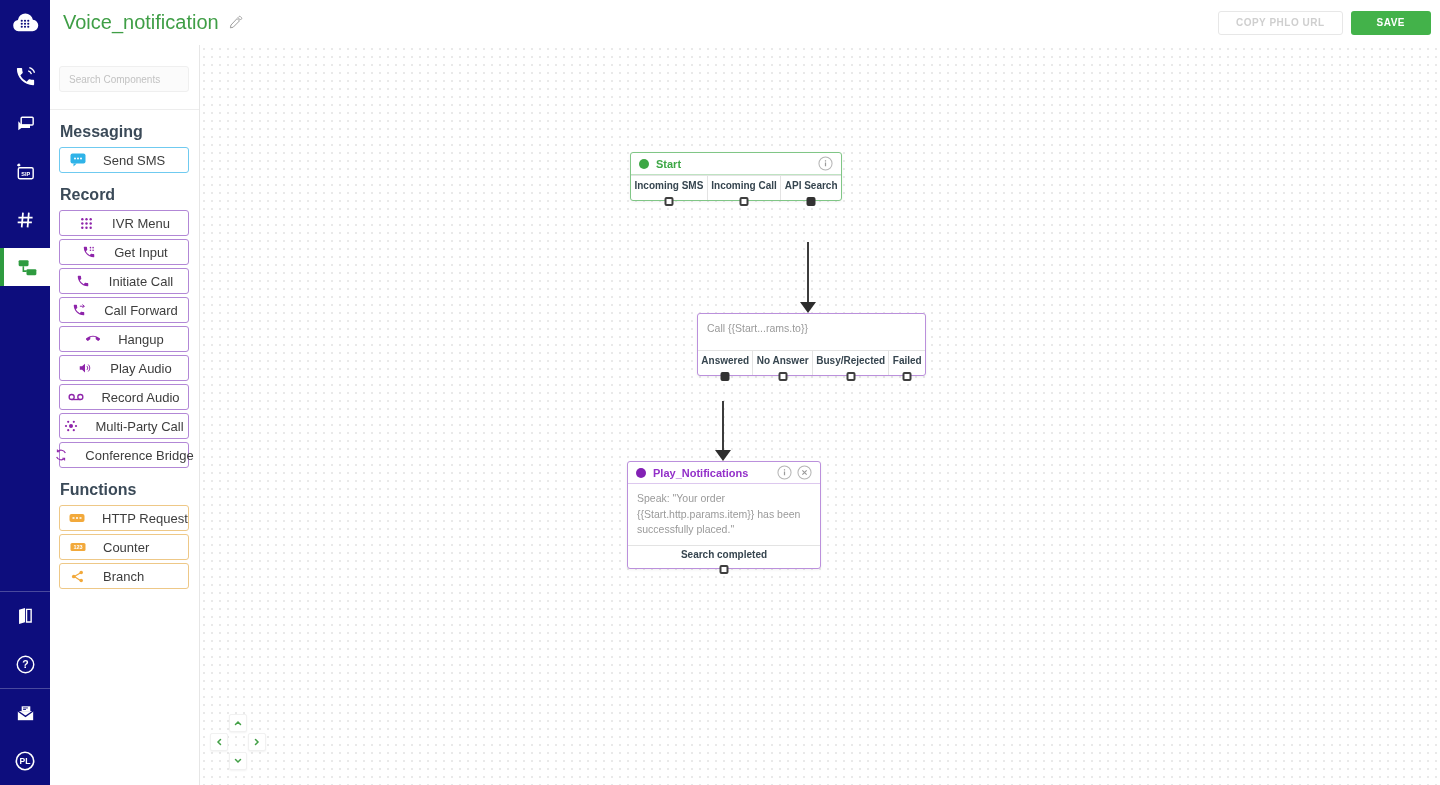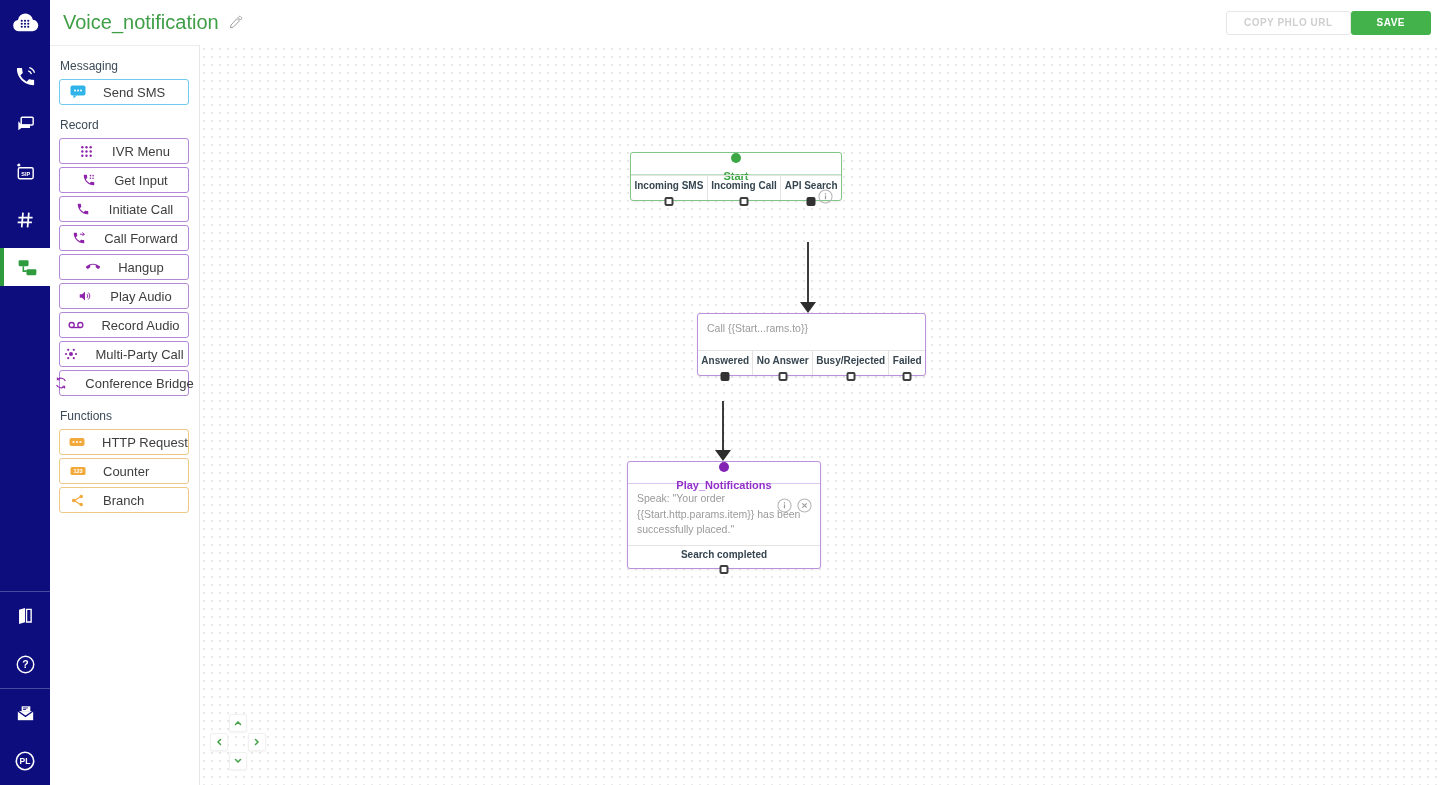--- a/index.html
+++ b/index.html
@@ -11,52 +11,52 @@
   .side-icon { width:50px; height:48px; display:flex; align-items:center; justify-content:center; cursor:pointer; flex:0 0 auto; }
   .side-icon.logo { height:46px; margin-bottom:6px; }
   .side-active { width:50px; height:38px; background:#fff; border-left:4px solid #2e9b3f; display:flex; align-items:center; justify-content:center; cursor:pointer; flex:0 0 auto; margin-top:4px; }
   .side-spacer { flex:1 1 auto; }
   .side-divider { width:50px; height:1px; background:rgba(255,255,255,0.25); flex:0 0 auto; }
 
   
   .header { position:absolute; left:50px; top:0; width:1390px; height:45px; background:#fff; display:flex; align-items:center; z-index:30; }
   .page-title { color:#3f9e46; font-size:20px; margin-left:13px; }
   .edit-btn { margin-left:9px; display:flex; align-items:center; cursor:pointer; }
-  .header-right { margin-left:auto; display:flex; padding-right:9px; }
+  .header-right { margin-left:auto; display:flex; gap:8px; padding-right:9px; }
   .btn-copy { height:24px; padding:0 17px; background:#fff; border:1px solid #e7e7e7; border-radius:3px; color:#cfcfcf; font-size:10px; font-weight:bold; letter-spacing:0.5px; font-family:"Liberation Sans",sans-serif; cursor:default; }
   .btn-save { height:24px; padding:0 26px; background:#43b24a; border:none; border-radius:3px; color:#fff; font-size:10px; font-weight:bold; letter-spacing:0.5px; font-family:"Liberation Sans",sans-serif; cursor:pointer; }
 
   
   .panel { position:absolute; left:50px; top:45px; width:150px; height:740px; background:#fff; border-right:1px solid #e6e6e6; z-index:20; }
   .search-wrap { padding:21px 10px 17px 9px; }
   .search-input { width:100%; height:26px; background:#fbfbfb; border:1px solid #efefef; border-radius:3px; font-size:10px; color:#666; padding:0 9px; font-family:"Liberation Sans",sans-serif; outline:none; }
   .search-input::placeholder { color:#c2c2c2; }
   .panel-rule { height:1px; background:#ededed; }
   .sections { padding:0 10px 0 9px; }
-  .section-label { font-size:12px; font-weight:normal; color:#3b4a58; margin:13px 0 6px 1px; }
+  .section-label { font-size:16px; font-weight:bold; color:#3b4a58; margin:13px 0 6px 1px; }
   .comp-item { display:flex; align-items:center; gap:9px; height:26px; border:1px solid #ccc; border-radius:3px; background:#fff; margin-bottom:3px; padding:0 9px; cursor:grab; }
   .comp-item.msg   { border-color:#6fcaf0; }
   .comp-item.voice { border-color:#b287d6;justify-content:center; }
   .comp-item.func  { border-color:#eec887; }
   .comp-icon { width:17px; display:flex; justify-content:center; align-items:center; }
   .comp-label { font-size:13px; color:#3d3d3d; white-space:nowrap;margin-left:8px; }
 
   
   .canvas { position:absolute; left:200px; top:45px; width:1240px; height:740px; background-color:#fff;
             background-image: radial-gradient(#e9e9e9 1px, transparent 1.25px); background-size:8px 8px; }
 
   
   .edge { position:absolute; width:2px; background:#3c3c3c; }
   .arrow-down { position:absolute; width:0; height:0; border-left:8px solid transparent; border-right:8px solid transparent; border-top:11px solid #2d2d2d; }
 
   
   .node { position:absolute; background:#fff; border:1px solid #999; border-radius:3px; box-shadow:0 1px 3px rgba(0,0,0,0.06); }
   .node.green  { border-color:#80c686; }
   .node.purple { border-color:#bb90dc; }
-  .node-header { height:22px; display:flex; align-items:center; gap:7px; padding:0 8px; border-bottom:1px solid #ddd;flex-direction:column; }
+  .node-header { height:22px; display:flex; align-items:center; gap:7px; padding:0 8px; border-bottom:1px solid #ddd; }
   .node.green  .node-header { border-bottom-color:#bfe3c2; }
   .node.purple .node-header { border-bottom-color:#ddc8ef; }
   .node-dot { width:10px; height:10px; border-radius:50%; flex:0 0 auto; }
   .node.green  .node-dot { background:#3da745; }
   .node.purple .node-dot { background:#8221b4; }
   .node-title { font-size:11px; font-weight:bold; white-space:nowrap; }
   .node.green  .node-title { color:#3da745; }
   .node.purple .node-title { color:#9330c9; }
   .node-actions { margin-left:auto; display:flex; gap:5px; align-items:center; }
   .node-body { padding:7px 9px; font-size:10.5px; color:#9a9a9a; line-height:15.5px; }
@@ -168,20 +168,23 @@
         <path d="M14.5 5.7l3.8 3.8L8.2 19.6l-4.4.9.9-4.4zM16 4.2l1.8-1.8c.5-.5 1.4-.5 1.9 0l1.9 1.9c.5.5.5 1.4 0 1.9L19.8 8z" fill="none" stroke="#9e9e9e" stroke-width="1.6"></path>
       </svg>
   </span>
   <div class="header-right">
     <button class="btn-copy">COPY PHLO URL</button>
     <button class="btn-save">SAVE</button>
   </div>
 </div>
 
 <div class="panel">
+  <div class="search-wrap">
+    <input class="search-input" type="text" placeholder="Search Components" style="">
+  </div>
   <div class="panel-rule"></div>
   <div class="sections">
 
     <div class="section-label">Messaging</div>
     <div class="comp-item msg">
       <span class="comp-icon">
         <svg width="16" height="14" viewBox="0 0 16 14">
             <rect x="0.5" y="0.5" width="15" height="10" rx="2" fill="#2fb3e8"></rect>
             <circle cx="5" cy="5.5" r="1" fill="#fff"></circle>
             <circle cx="8" cy="5.5" r="1" fill="#fff"></circle>

